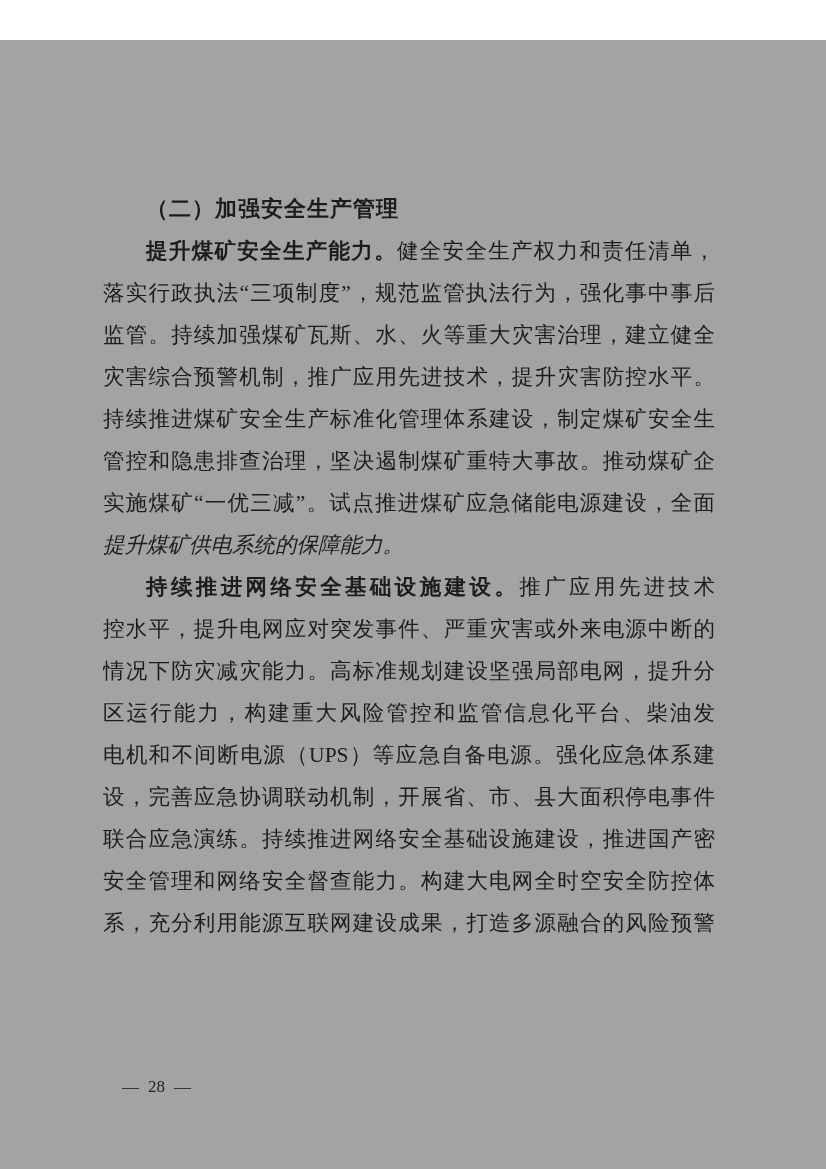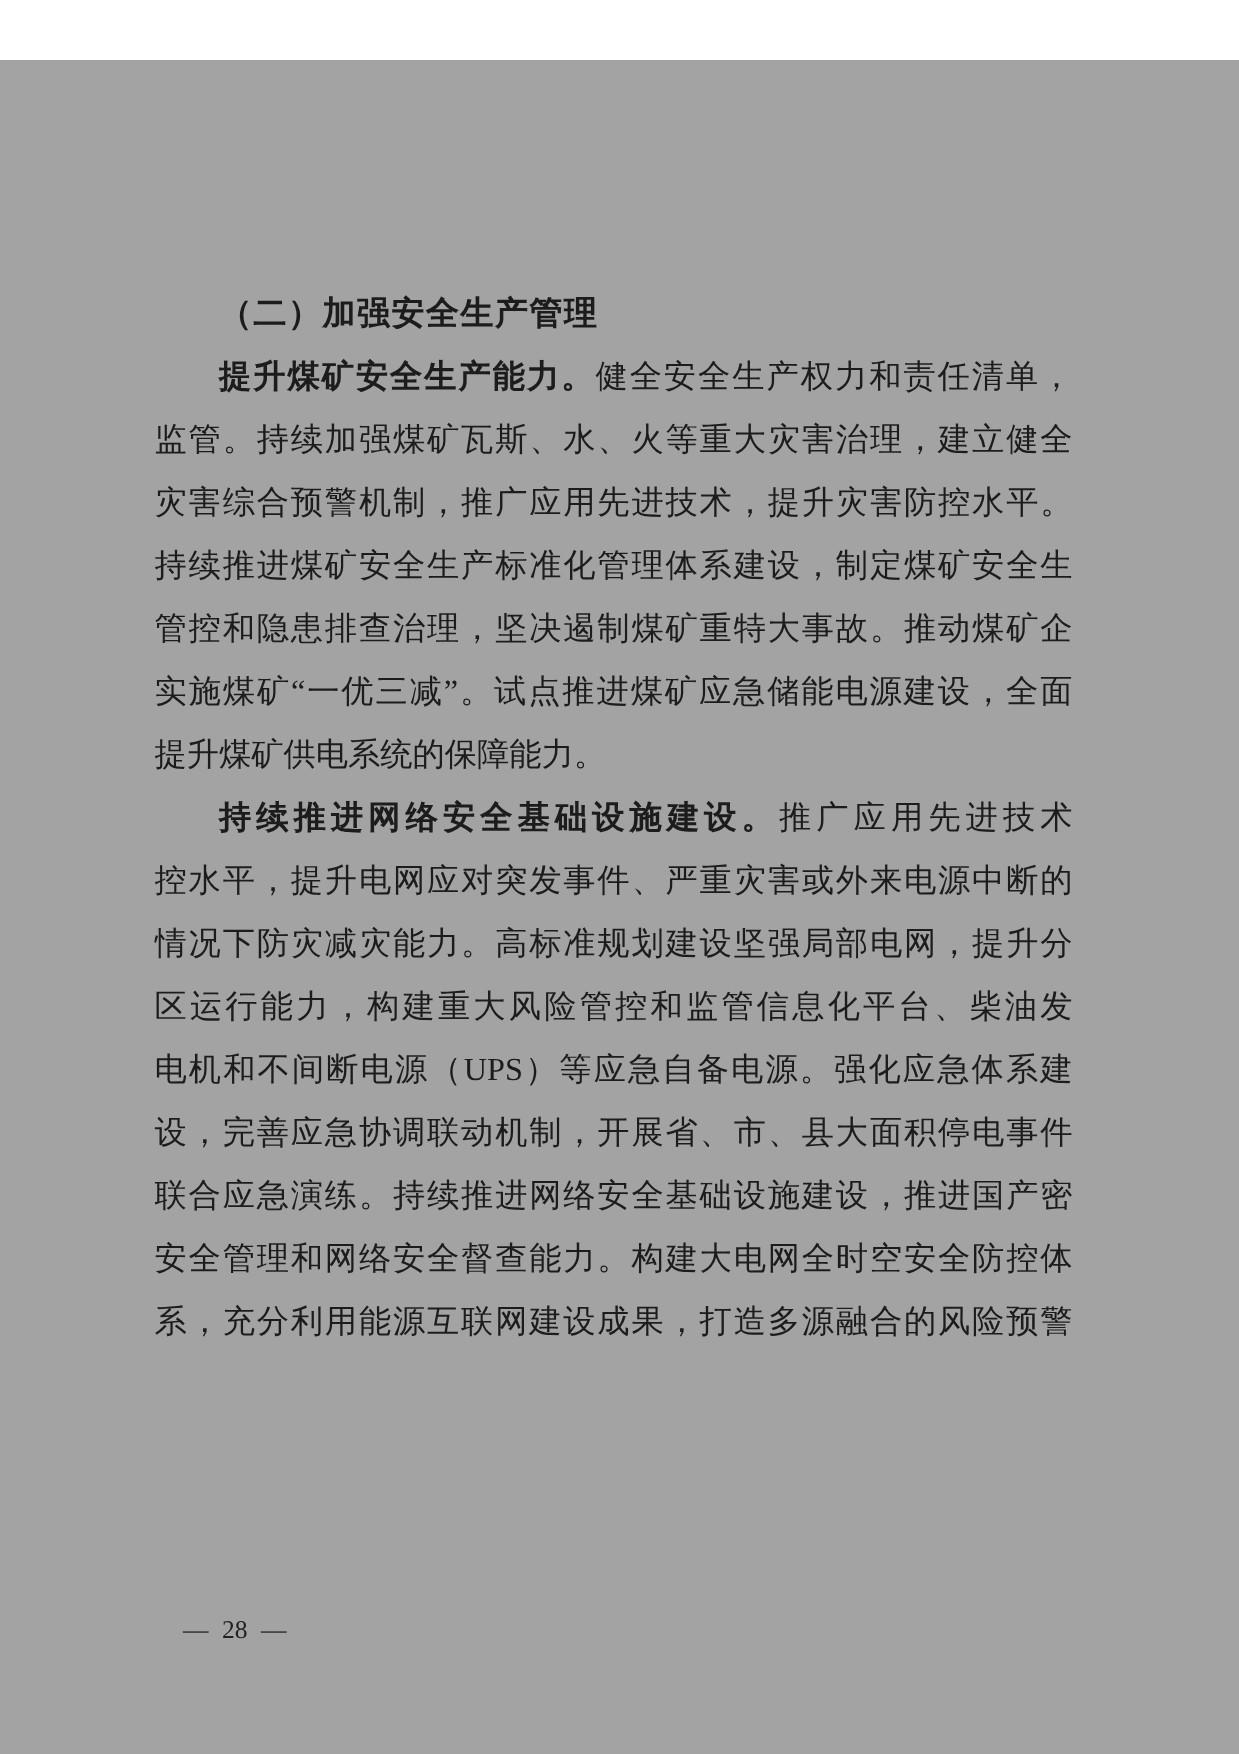--- a/index.html
+++ b/index.html
@@ -38,20 +38,21 @@
     text-align: left;
     text-align-last: left;
     letter-spacing: 1px;
   }
   .row.indent {
     text-indent: 43px;
   }
   .row.no-just {
     text-align: left;
     text-align-last: left;
+    font-style: italic;
   }
   .lead {
     font-weight: bold;
   }
   .footer {
     position: absolute;
     left: 122px;
     top: 1031px;
     height: 32px;
     line-height: 32px;
@@ -64,20 +65,21 @@
 </style>
 </head>
 <body>
 
 <div class="page">
   <div class="content">
 
     <div class="row heading">（二）加强安全生产管理</div>
 
     <div class="row indent"><span class="lead">提升煤矿安全生产能力。</span><span>健全安全生产权力和责任清单，</span></div>
+    <div class="row">落实行政执法“三项制度”，规范监管执法行为，强化事中事后</div>
     <div class="row">监管。持续加强煤矿瓦斯、水、火等重大灾害治理，建立健全</div>
     <div class="row">灾害综合预警机制，推广应用先进技术，提升灾害防控水平。</div>
     <div class="row">持续推进煤矿安全生产标准化管理体系建设，制定煤矿安全生</div>
     <div class="row">管控和隐患排查治理，坚决遏制煤矿重特大事故。推动煤矿企</div>
     <div class="row">实施煤矿“一优三减”。试点推进煤矿应急储能电源建设，全面</div>
     <div class="row no-just">提升煤矿供电系统的保障能力。</div>
 
     <div class="row indent"><span class="lead">持续推进网络安全基础设施建设。</span><span>推广应用先进技术</span></div>
     <div class="row">控水平，提升电网应对突发事件、严重灾害或外来电源中断的</div>
     <div class="row">情况下防灾减灾能力。高标准规划建设坚强局部电网，提升分</div>

